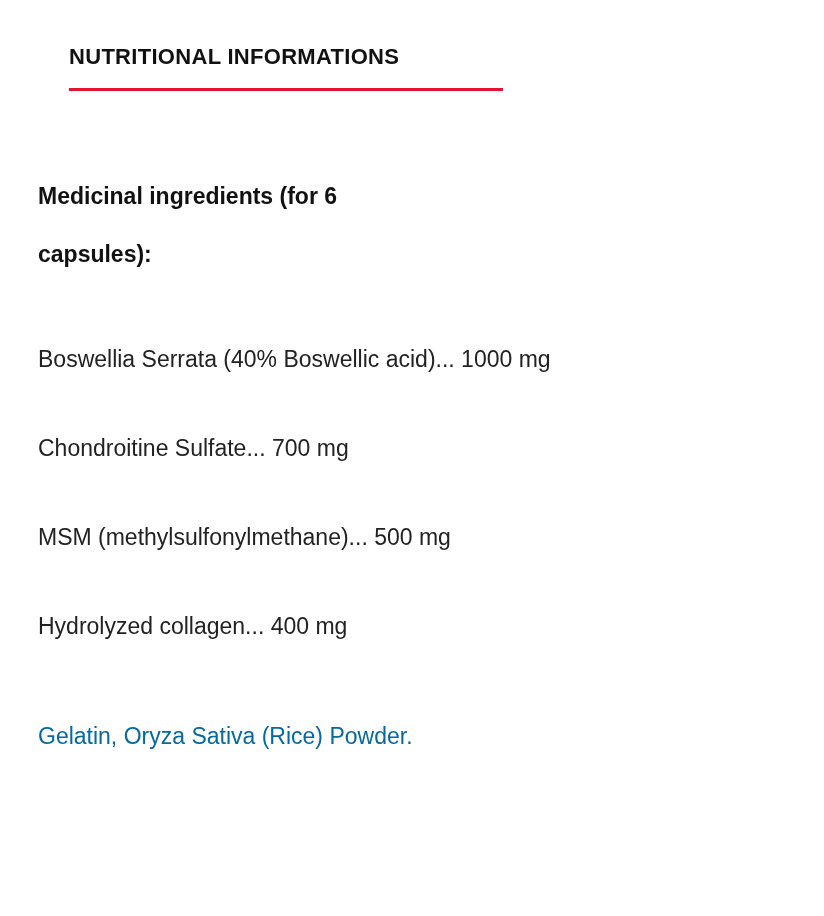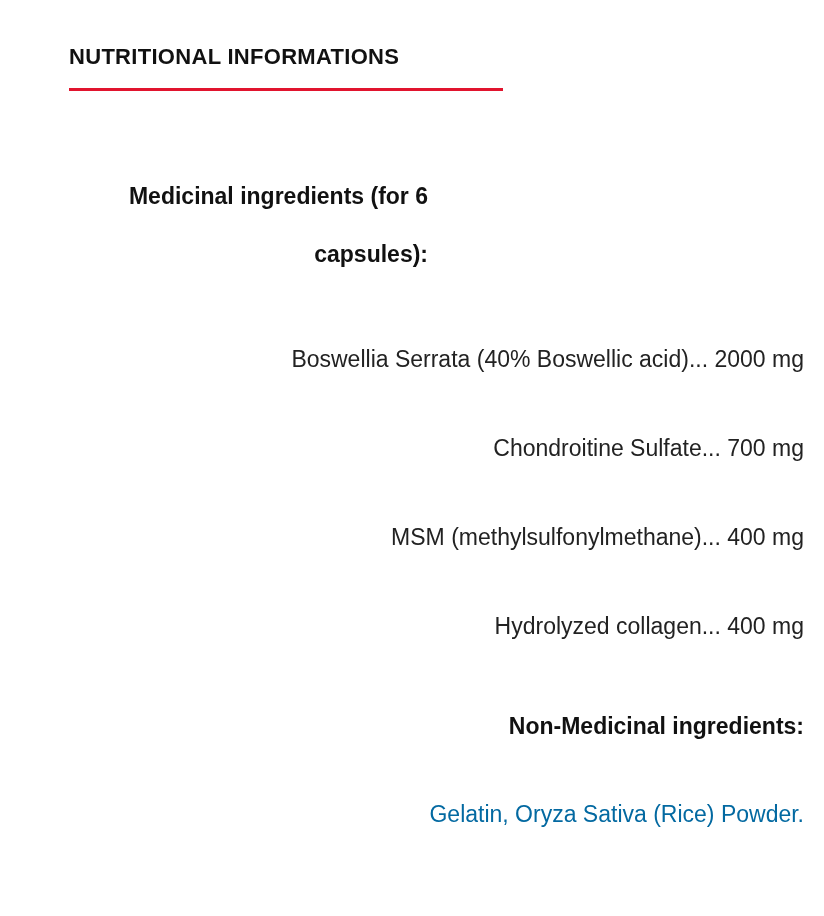--- a/index.html
+++ b/index.html
@@ -35,24 +35,23 @@
   .title-underline {
     position: absolute;
     left: 69px;
     top: 71px;
     width: 434px;
     height: 3px;
     background: #e1142e;
   }
   .content {
     position: absolute;
-    left: 28px;
+    left: 38px;
     top: 150px;
     right: 20px;
-    text-align: right;
   }
   .heading {
     font-size: 23px;
     font-weight: bold;
     color: #111111;
     line-height: 58px;
     max-width: 400px;
   }
   .heading.second {
     margin-top: 32px;
@@ -86,23 +85,22 @@
   <div class="section-title">NUTRITIONAL INFORMATIONS</div>
 
   <div class="title-underline"></div>
 
   <div class="content">
 
     <div class="heading">Medicinal ingredients (for 6 capsules):</div>
 
     <div class="spacer"></div>
 
-    <div class="ing-line">Boswellia Serrata (40% Boswellic acid)... 2000 mg</div>
+    <div class="ing-line">Boswellia Serrata (40% Boswellic acid)... 1000 mg</div>
     <div class="ing-line">Chondroitine Sulfate... 700 mg</div>
-    <div class="ing-line">MSM (methylsulfonylmethane)... 400 mg</div>
+    <div class="ing-line">MSM (methylsulfonylmethane)... 500 mg</div>
     <div class="ing-line">Hydrolyzed collagen... 400 mg</div>
 
-    <div class="heading second">Non-Medicinal ingredients:</div>
 
     <div class="plain-line">Gelatin, Oryza Sativa (Rice) Powder.</div>
 
   </div>
 </div>
 
 </body></html>

